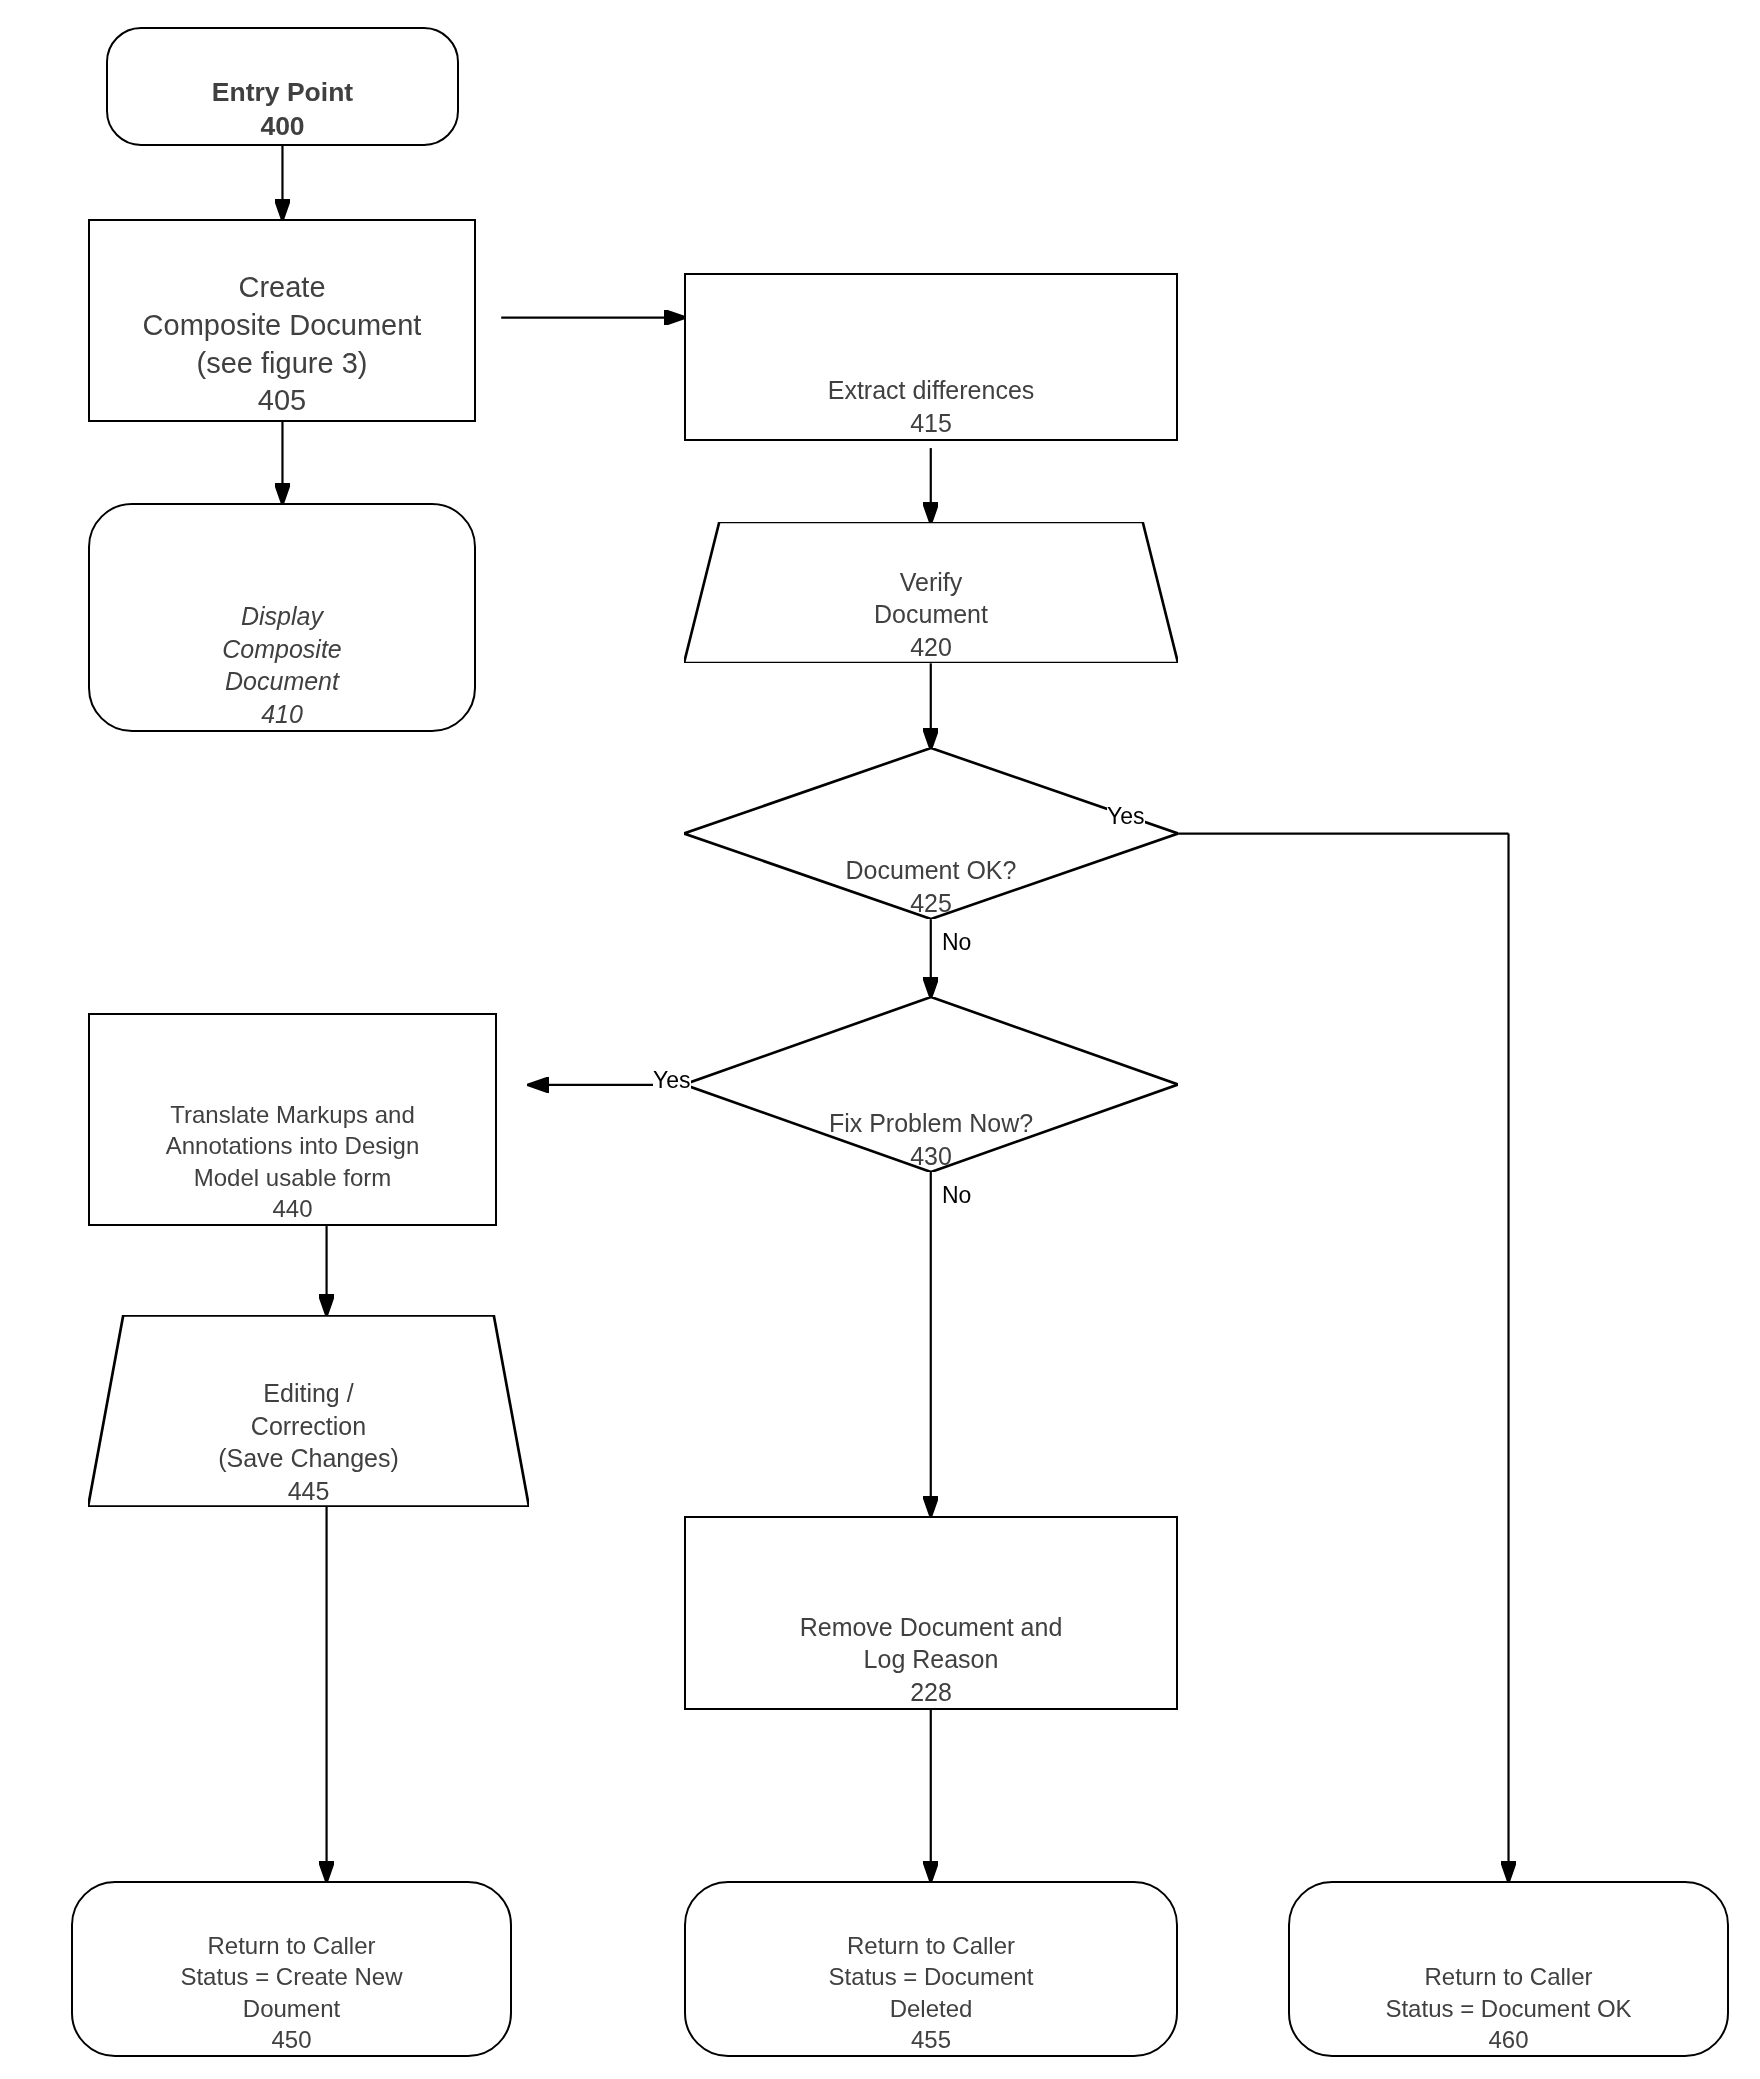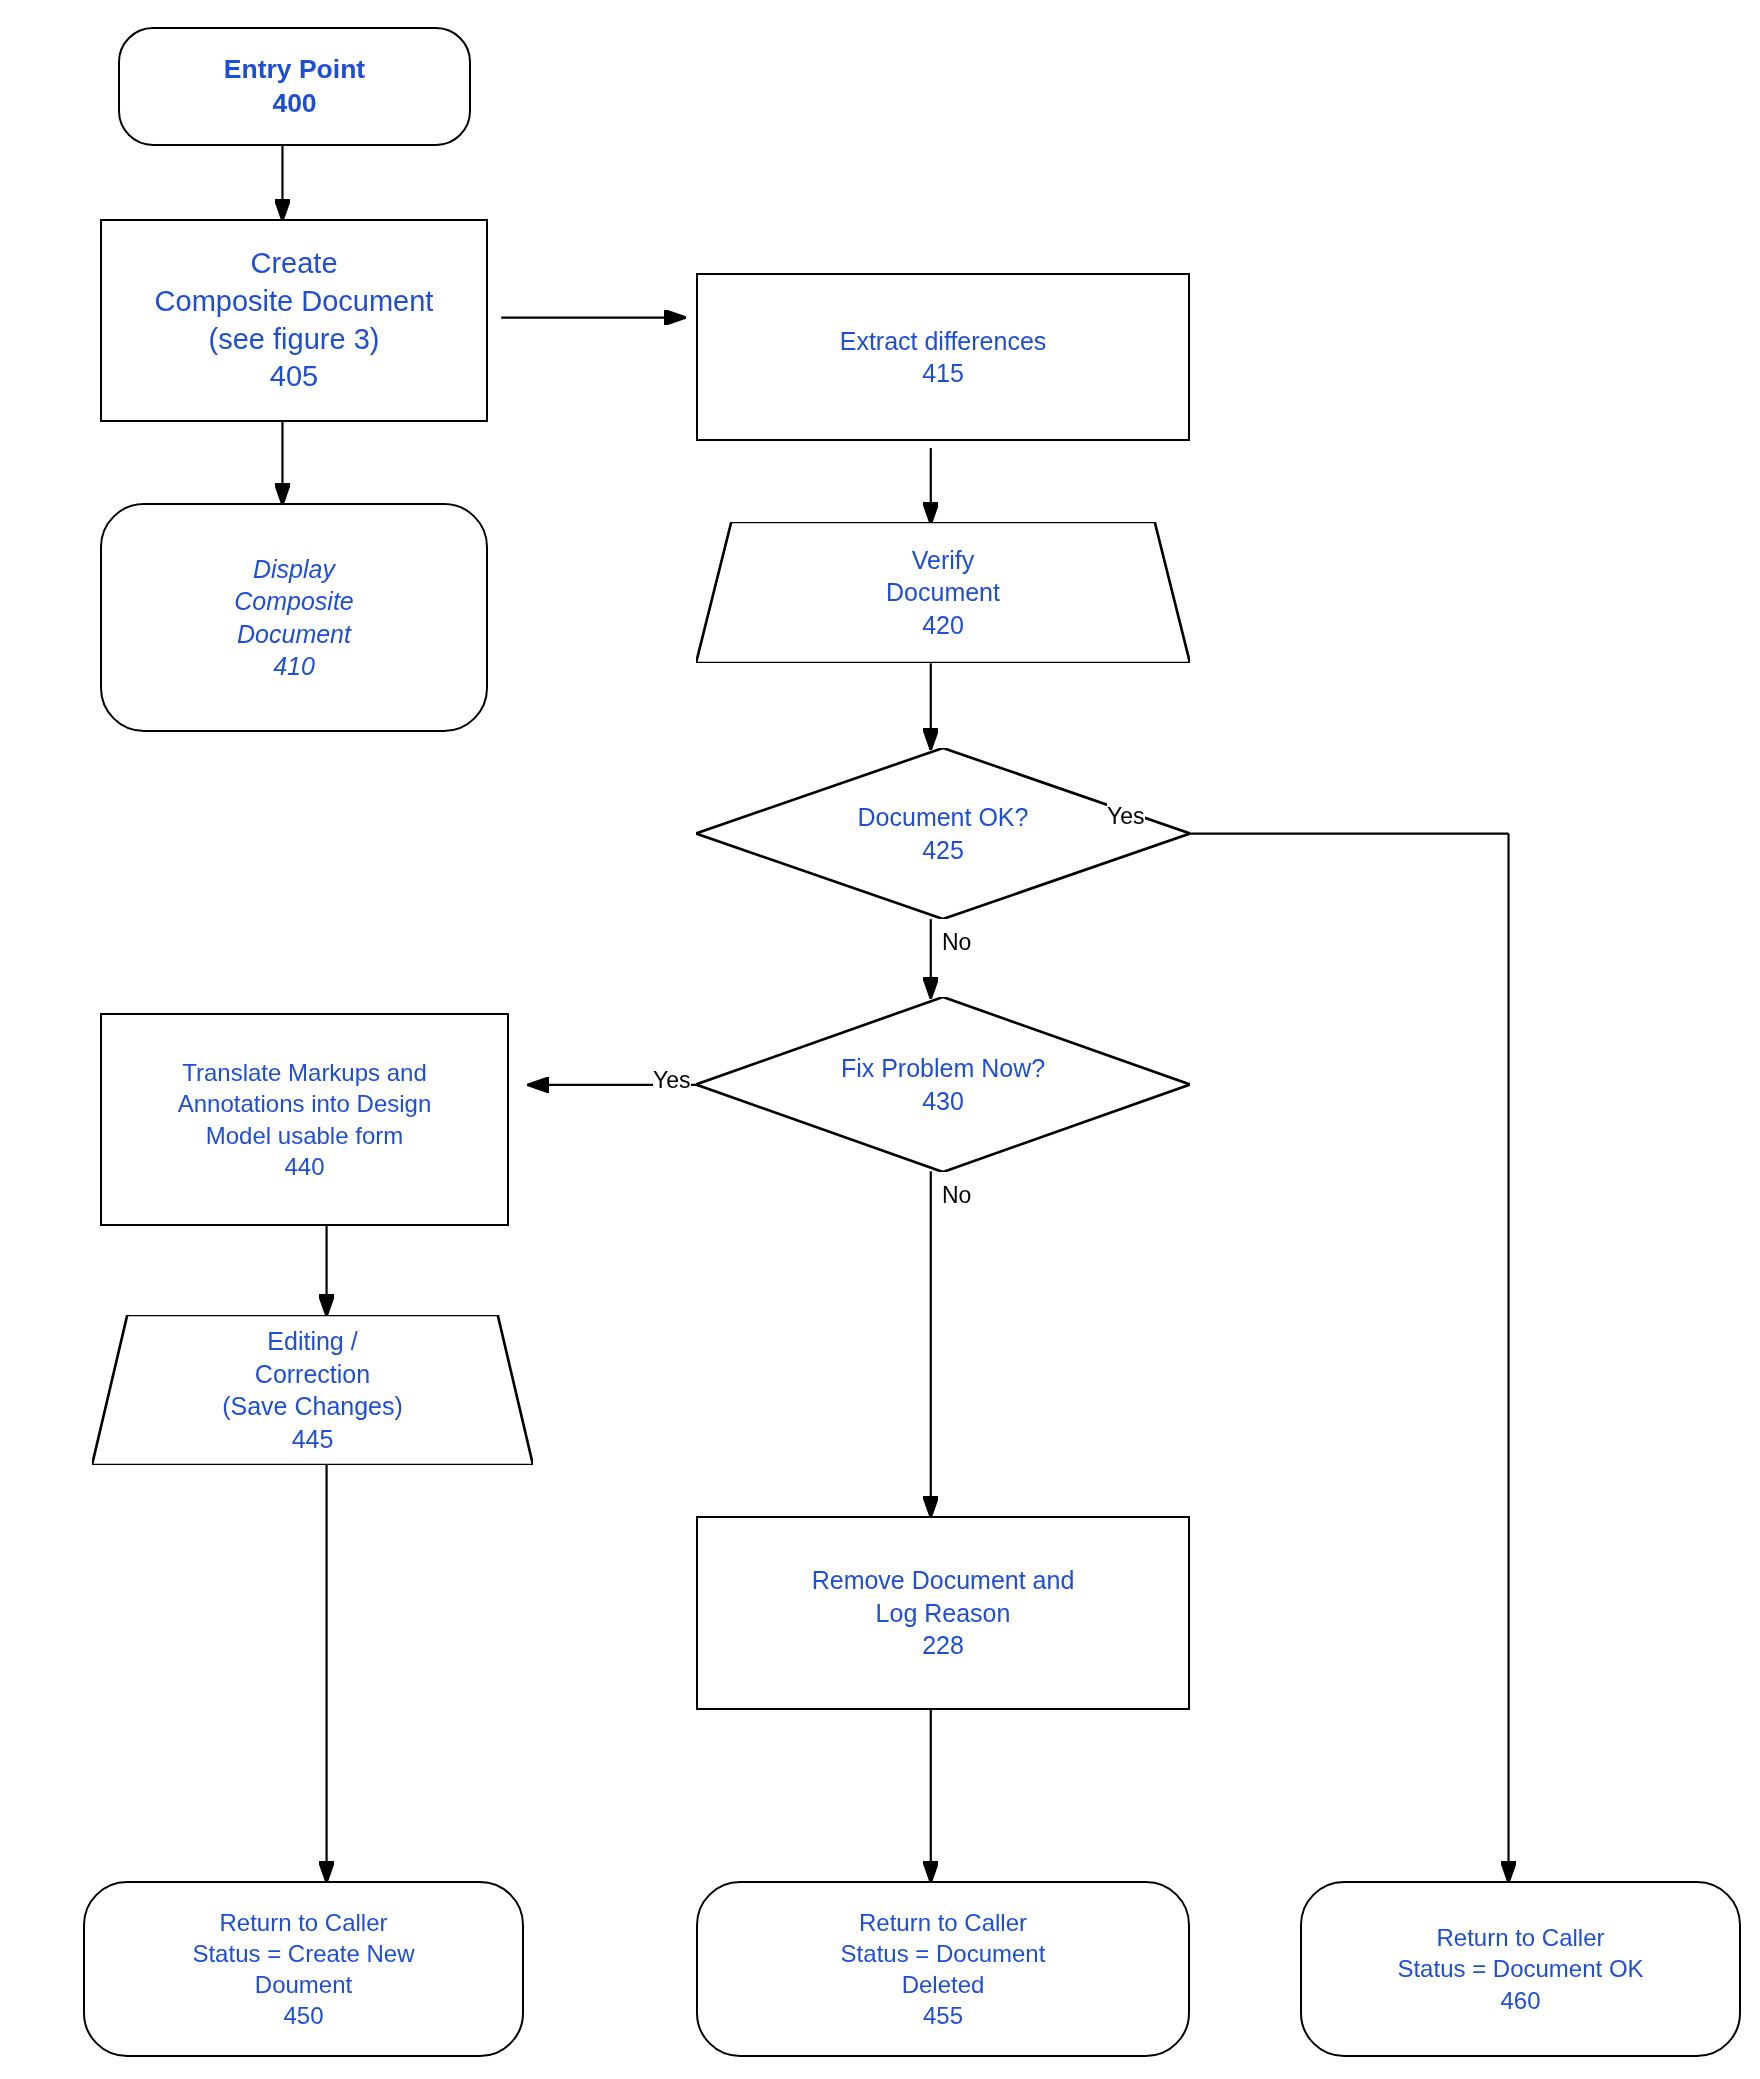--- a/index.html
+++ b/index.html
@@ -12,28 +12,27 @@
       overflow: hidden;
     }
     .flowchart {
       position: relative;
       width: 1761px;
       height: 2079px;
     }
     .node {
       position: absolute;
       display: flex;
-      align-items: center;
+      align-items: flex-end;
       justify-content: center;
       text-align: center;
       font-size: 25px;
       line-height: 1.3;
       background: #fff;
-      color: #1d4ed8;
-      margin-left: 12px;
+      color: #404040;
     }
     .rounded-rect {
       border: 2.6px solid #000;
       border-radius: 35px;
     }
     .rect {
       border: 2.6px solid #000;
       border-radius: 0;
     }
     .trapezoid {
@@ -198,21 +197,21 @@
     <span>No</span>
   </div>
 
   <div class="node rect" style="left:88px; top:1013px; width:409px; height:213px;">
     <span style="white-space:pre-line; font-size:24px;">Translate Markups and
 Annotations into Design
 Model usable form
 440</span>
   </div>
 
-  <div class="node trapezoid" style="left:80px; top:1315px; width:441px; height:150px;">
+  <div class="node trapezoid" style="left:88px; top:1315px; width:441px; height:192px;">
     <svg viewBox="0 0 500 170" preserveAspectRatio="none">
       <polygon points="40,0 460,0 500,170 0,170" fill="white" stroke="black" stroke-width="3"></polygon>
     </svg>
     <div class="label" style="white-space:pre-line;">Editing /
 Correction
 (Save Changes)
 445</div>
   </div>
 
   <div class="node rect" style="left:684px; top:1516px; width:494px; height:194px;">

